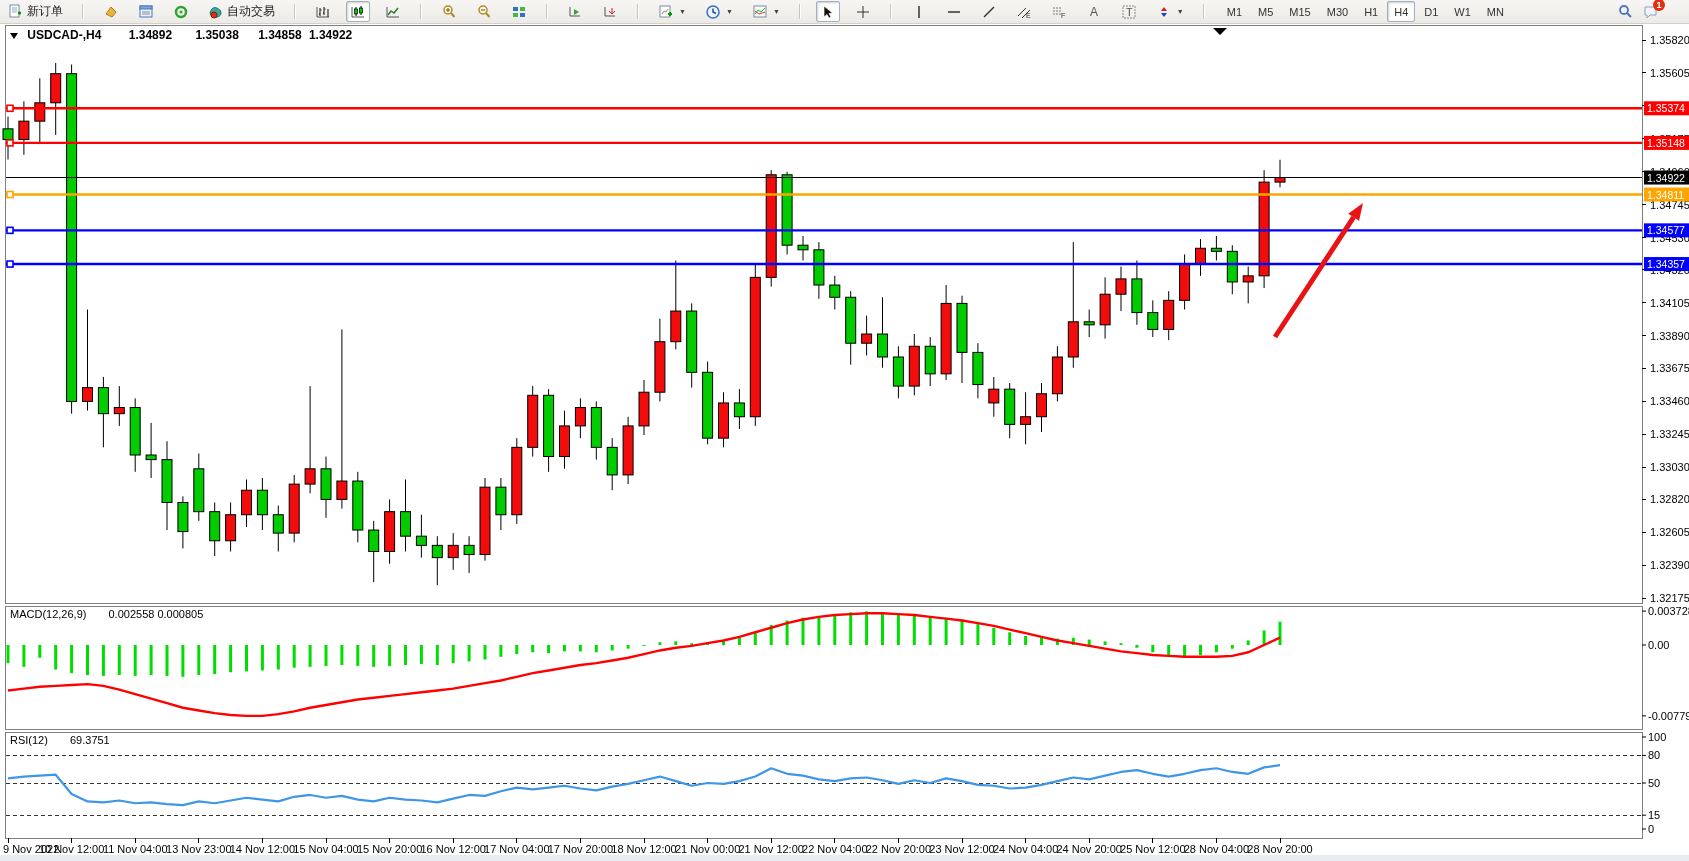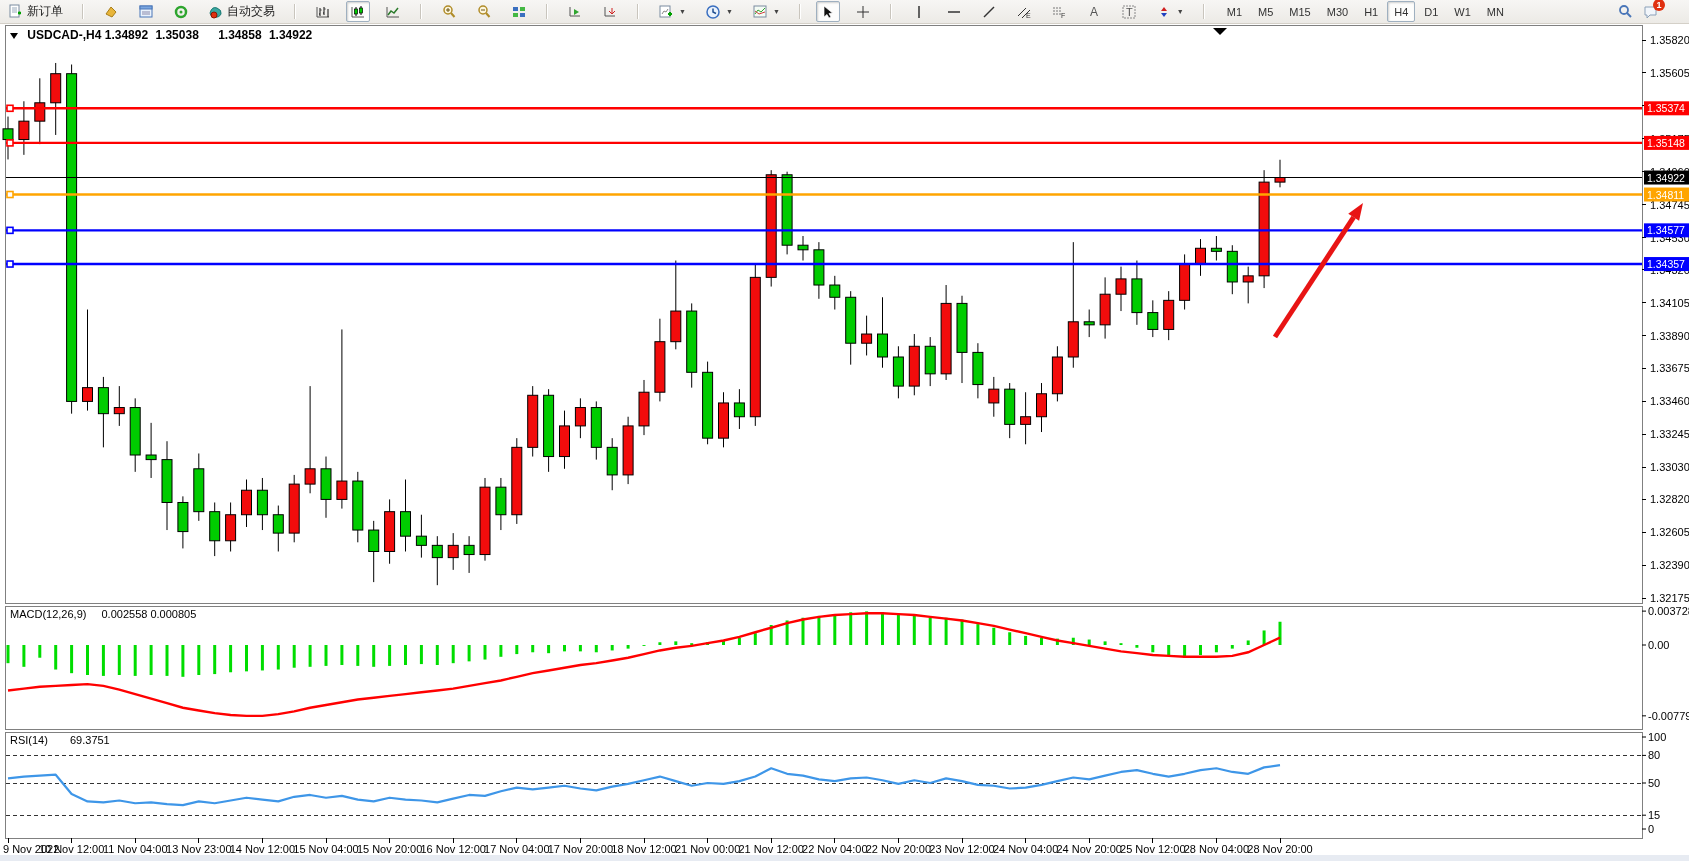--- a/index.html
+++ b/index.html
@@ -662,26 +662,26 @@
     <text y="853" font-family="Liberation Sans, sans-serif" font-size="11px" fill="#000" x="1152.8" text-anchor="middle">25 Nov 12:00</text>
     <line x1="1216.4" y1="838" x2="1216.4" y2="843" stroke="#000" shape-rendering="crispEdges"></line>
     <text y="853" font-family="Liberation Sans, sans-serif" font-size="11px" fill="#000" x="1216.4" text-anchor="middle">28 Nov 04:00</text>
     <line x1="1280" y1="838" x2="1280" y2="843" stroke="#000" shape-rendering="crispEdges"></line>
     <text y="853" font-family="Liberation Sans, sans-serif" font-size="11px" fill="#000" x="1280" text-anchor="middle">28 Nov 20:00</text>
   </svg>
 
 <div class="overlay" id="chart-title">
   <span class="tri"></span>
   <span>USDCAD-,H4</span>
-  <span style="margin-left:0">1.34892</span>
-  <span style="margin-left:4px">1.35038</span>
+  <span style="margin-left:24px">1.34892</span>
+  <span style="margin-left:20px">1.35038</span>
   <span style="margin-left:16px">1.34858</span>
   <span style="margin-left:4px">1.34922</span>
 </div>
 <div class="overlay" id="macd-label">
   <span>MACD(12,26,9)</span>
-  <span style="margin-left:12px">0.002558 0.000805</span>
+  <span style="margin-left:19px">0.002558 0.000805</span>
 </div>
 <div class="overlay" id="rsi-label">
-  <span>RSI(14)</span>
+  <span>RSI(12)</span>
   <span style="margin-left:19px">69.3751</span>
 </div>
 <div class="bottom-edge"></div>
 
 </body></html>

